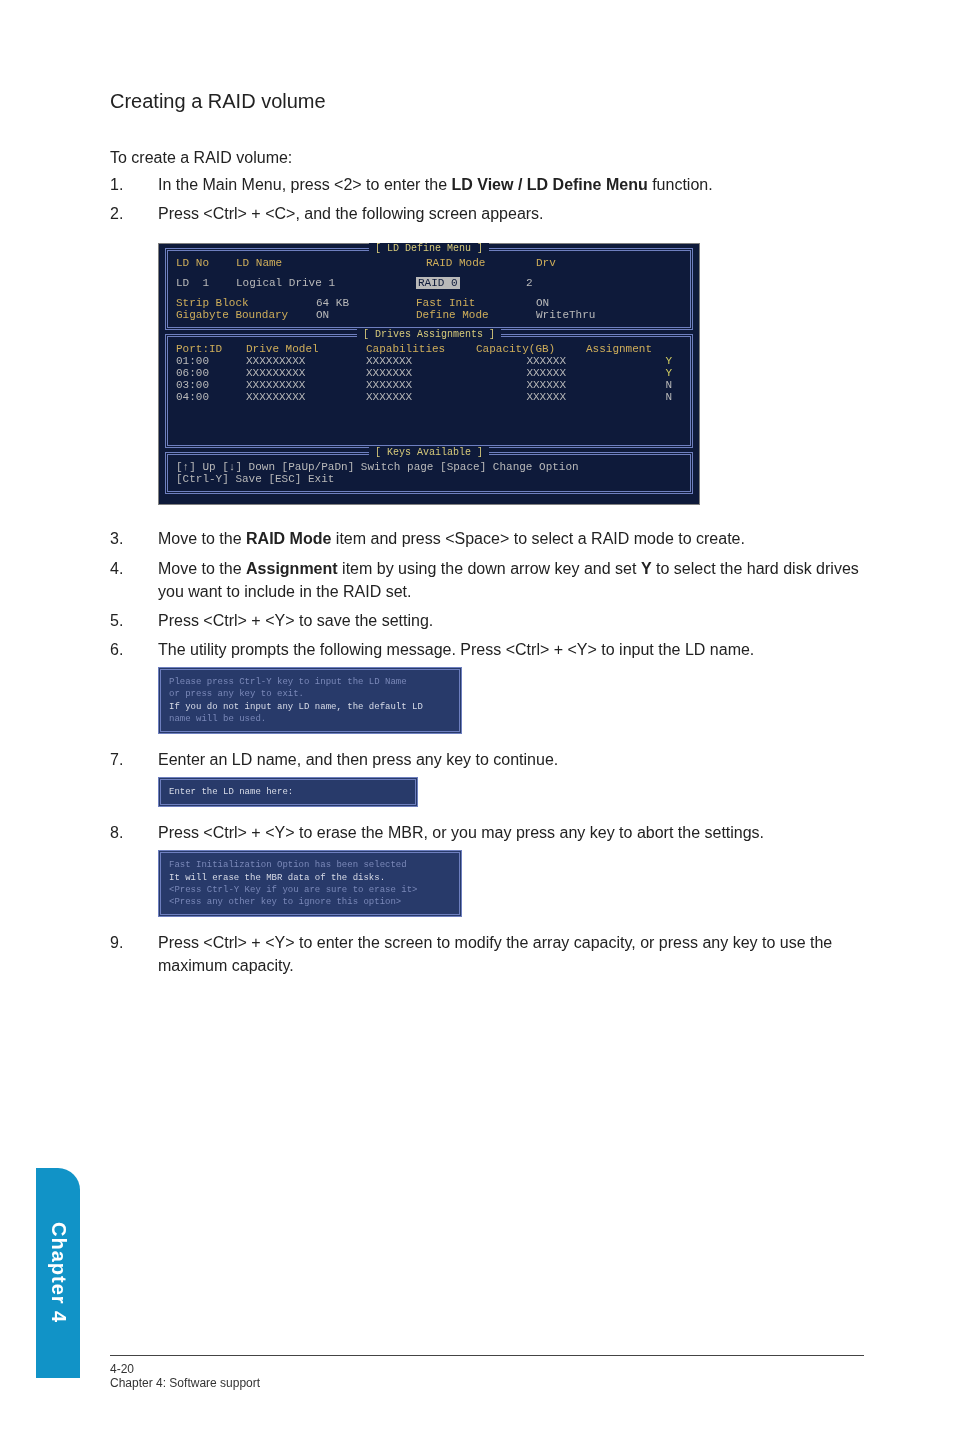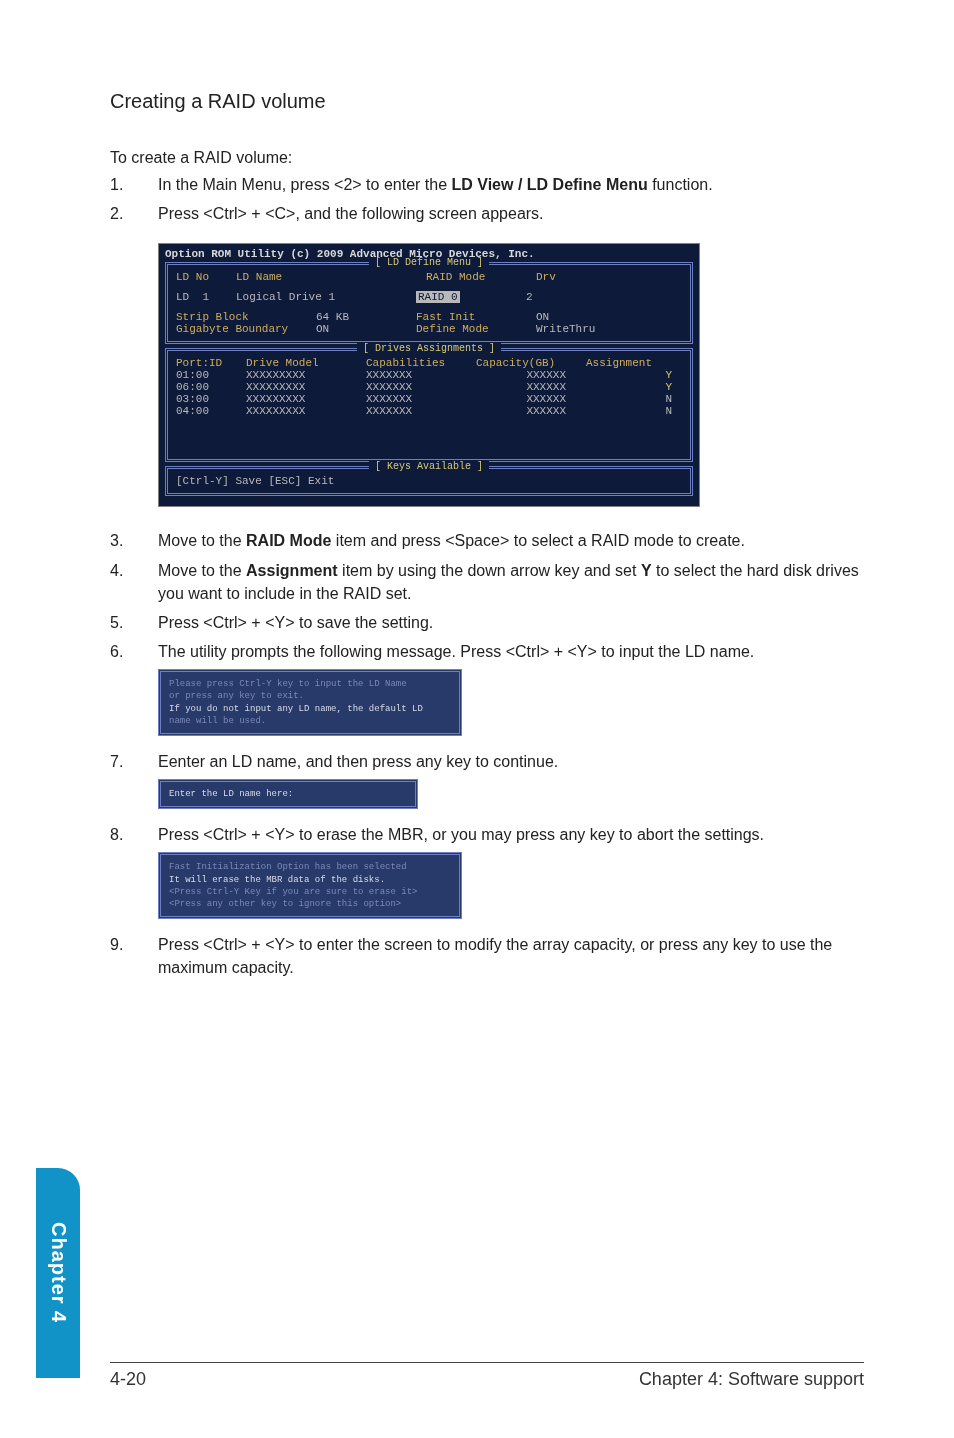--- a/index.html
+++ b/index.html
@@ -120,24 +120,25 @@
     transform: rotate(0deg);
   }
 
   .footer {
     position: absolute;
     bottom: 48px;
     left: 110px;
     right: 90px;
     border-top: 1px solid #444;
     padding-top: 6px;
-    font-size: 18px;
+    font-size: 12px;
     display: flex;
     justify-content: space-between;
     color: #333;
+    flex-direction: column;
   }
 
   b { font-weight: bold; }
 </style>
 </head>
 <body>
 
 <div class="page">
   <h2 class="section">Creating a RAID volume</h2>
   <p class="intro">To create a RAID volume:</p>
@@ -149,21 +150,20 @@
         <span>In the Main Menu, press &lt;2&gt; to enter the </span><b>LD View / LD Define Menu</b><span> function.</span>
       </div>
     </li>
     <li>
       <div class="num">2.</div>
       <div class="step-body">Press &lt;Ctrl&gt; + &lt;C&gt;, and the following screen appears.</div>
     </li>
   </ol>
 
   <div class="bios-outer">
-    <div class="bios-title">Option ROM Utility (c) 2009 Advanced Micro Devices, Inc.</div>
 
     <div class="dblbox">
       <div class="caption">[ LD Define Menu ]</div>
       <div class="row">
         <div class="hdr-lbl" style="width:60px">LD No</div>
         <div class="hdr-lbl" style="width:190px">LD Name</div>
         <div class="hdr-lbl" style="width:110px">RAID Mode</div>
         <div class="hdr-lbl">Drv</div>
       </div>
       <div style="height:8px"></div>
@@ -225,20 +225,21 @@
             <div class="hdr-val" style="width:110px;text-align:left">XXXXXXX</div>
             <div class="hdr-val" style="width:110px;text-align:right;padding-right:20px">XXXXXX</div>
             <div class="assign-n" style="text-align:right;flex:1;padding-right:10px">N</div>
           </div>
         </div>
       <div style="height:36px"></div>
     </div>
 
     <div class="dblbox">
       <div class="caption">[ Keys Available ]</div>
+      <div class="hdr-val">[↑] Up  [↓] Down  [PaUp/PaDn] Switch page  [Space] Change Option</div>
       <div class="hdr-val">[Ctrl-Y] Save  [ESC] Exit</div>
     </div>
   </div>
 
   <ol class="steps-cont">
     <li>
       <div class="num">3.</div>
       <div class="step-body">
         <span>Move to the </span><b>RAID Mode</b><span> item and press &lt;Space&gt; to select a RAID mode to create.</span>
       </div>

